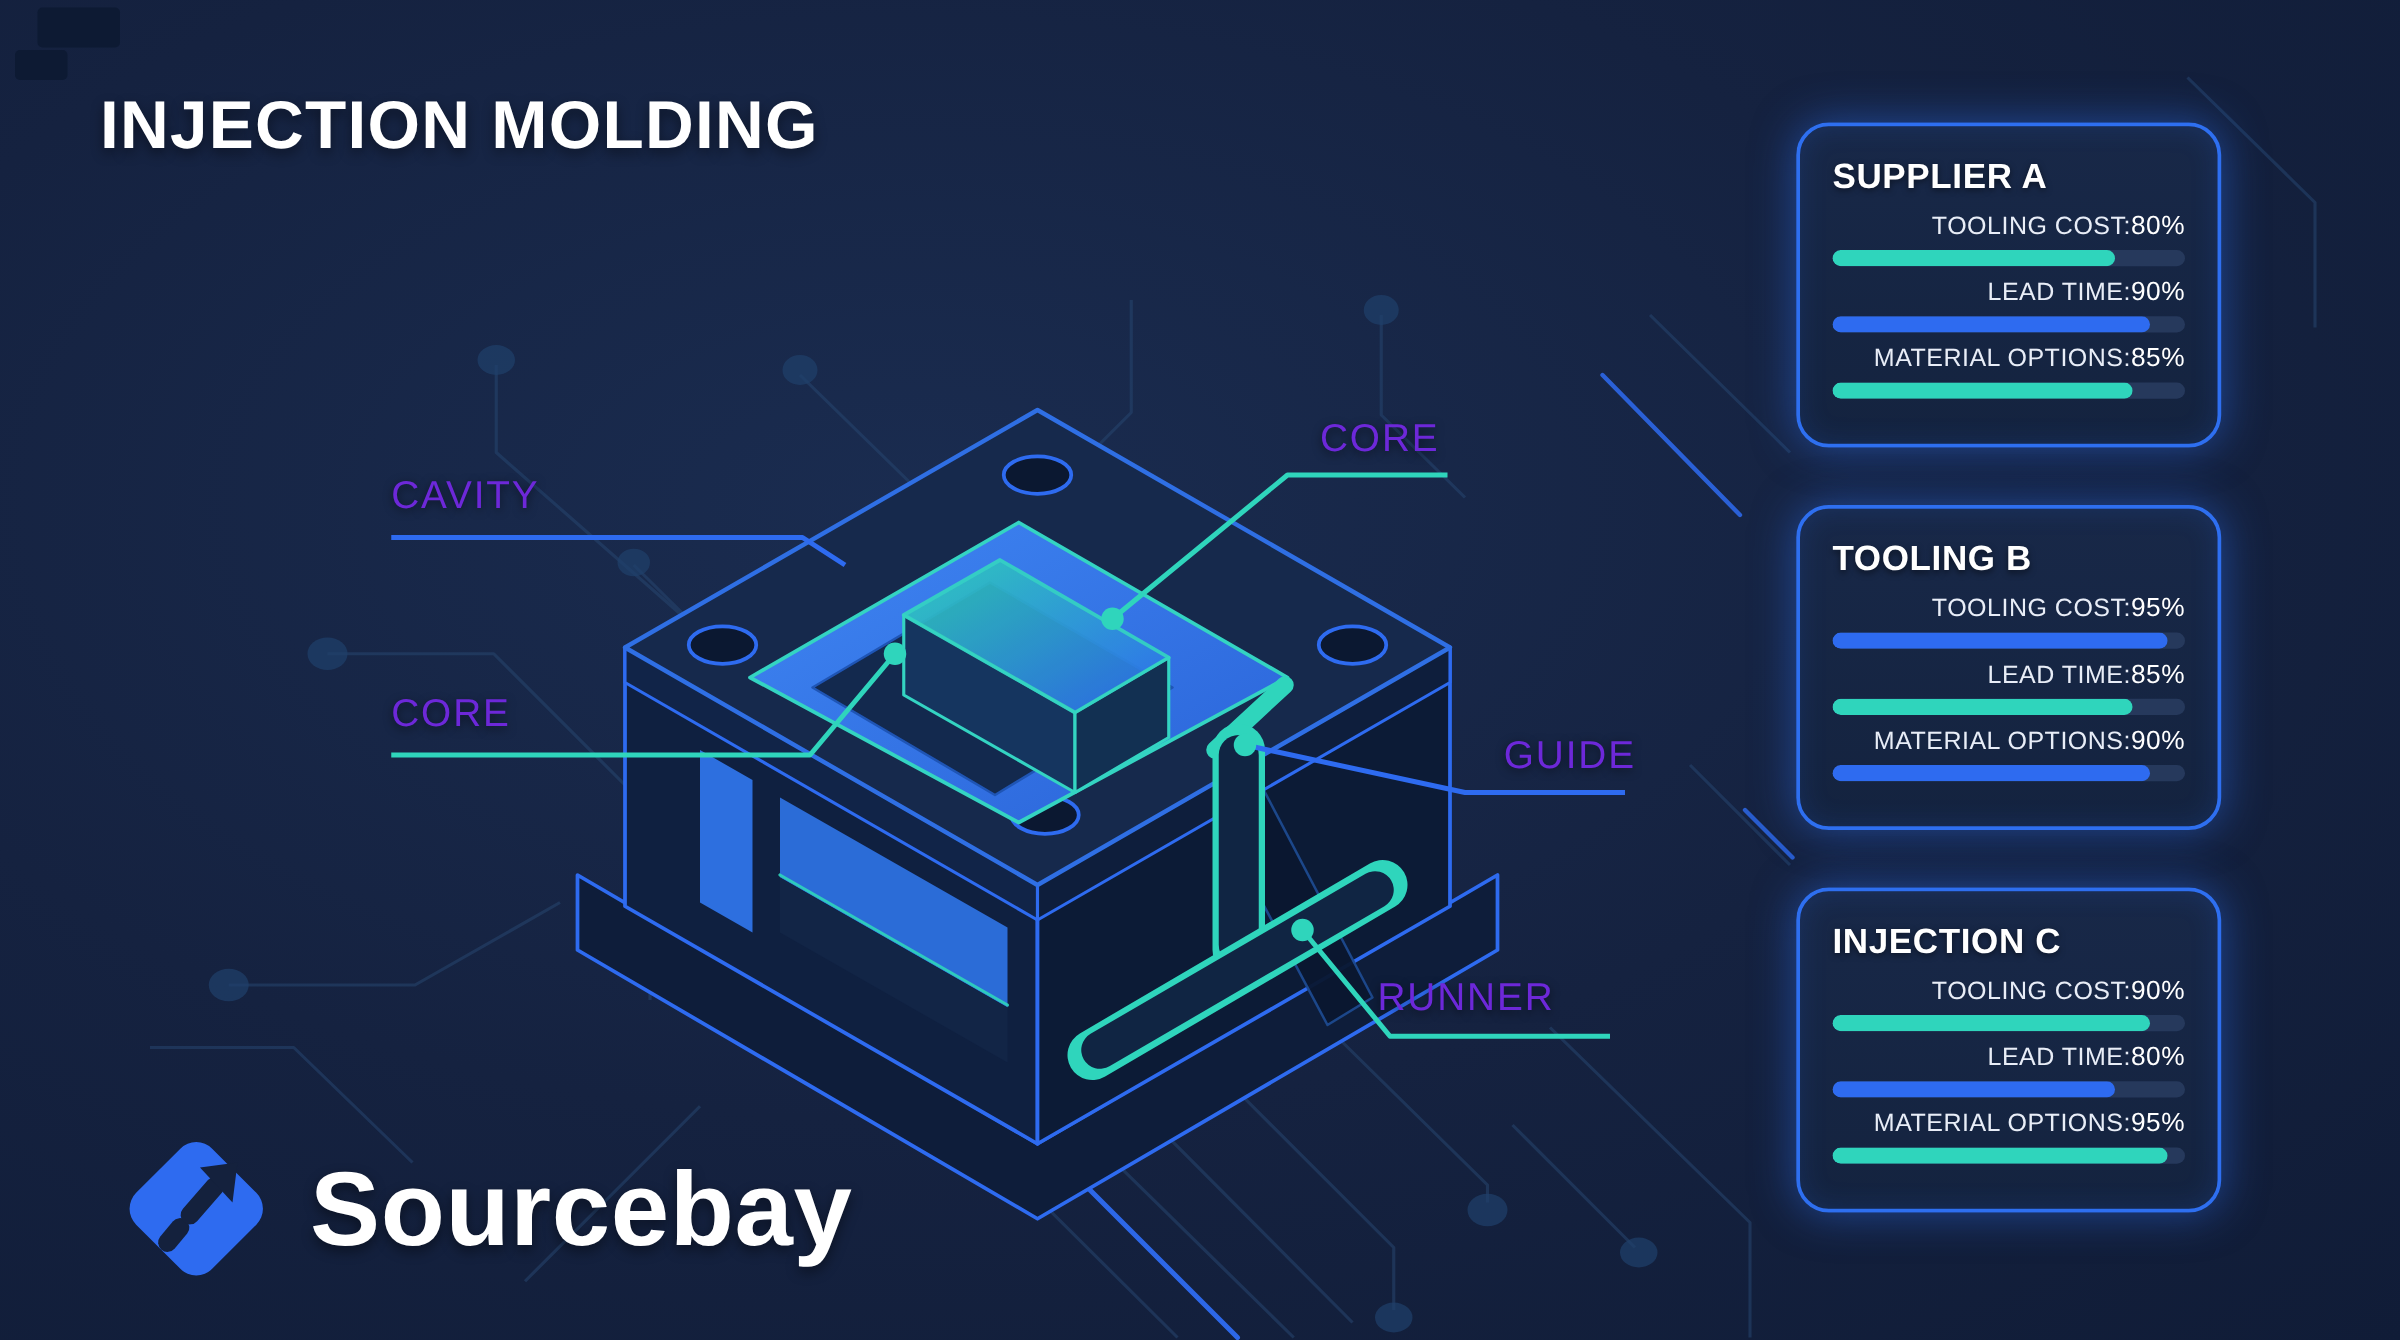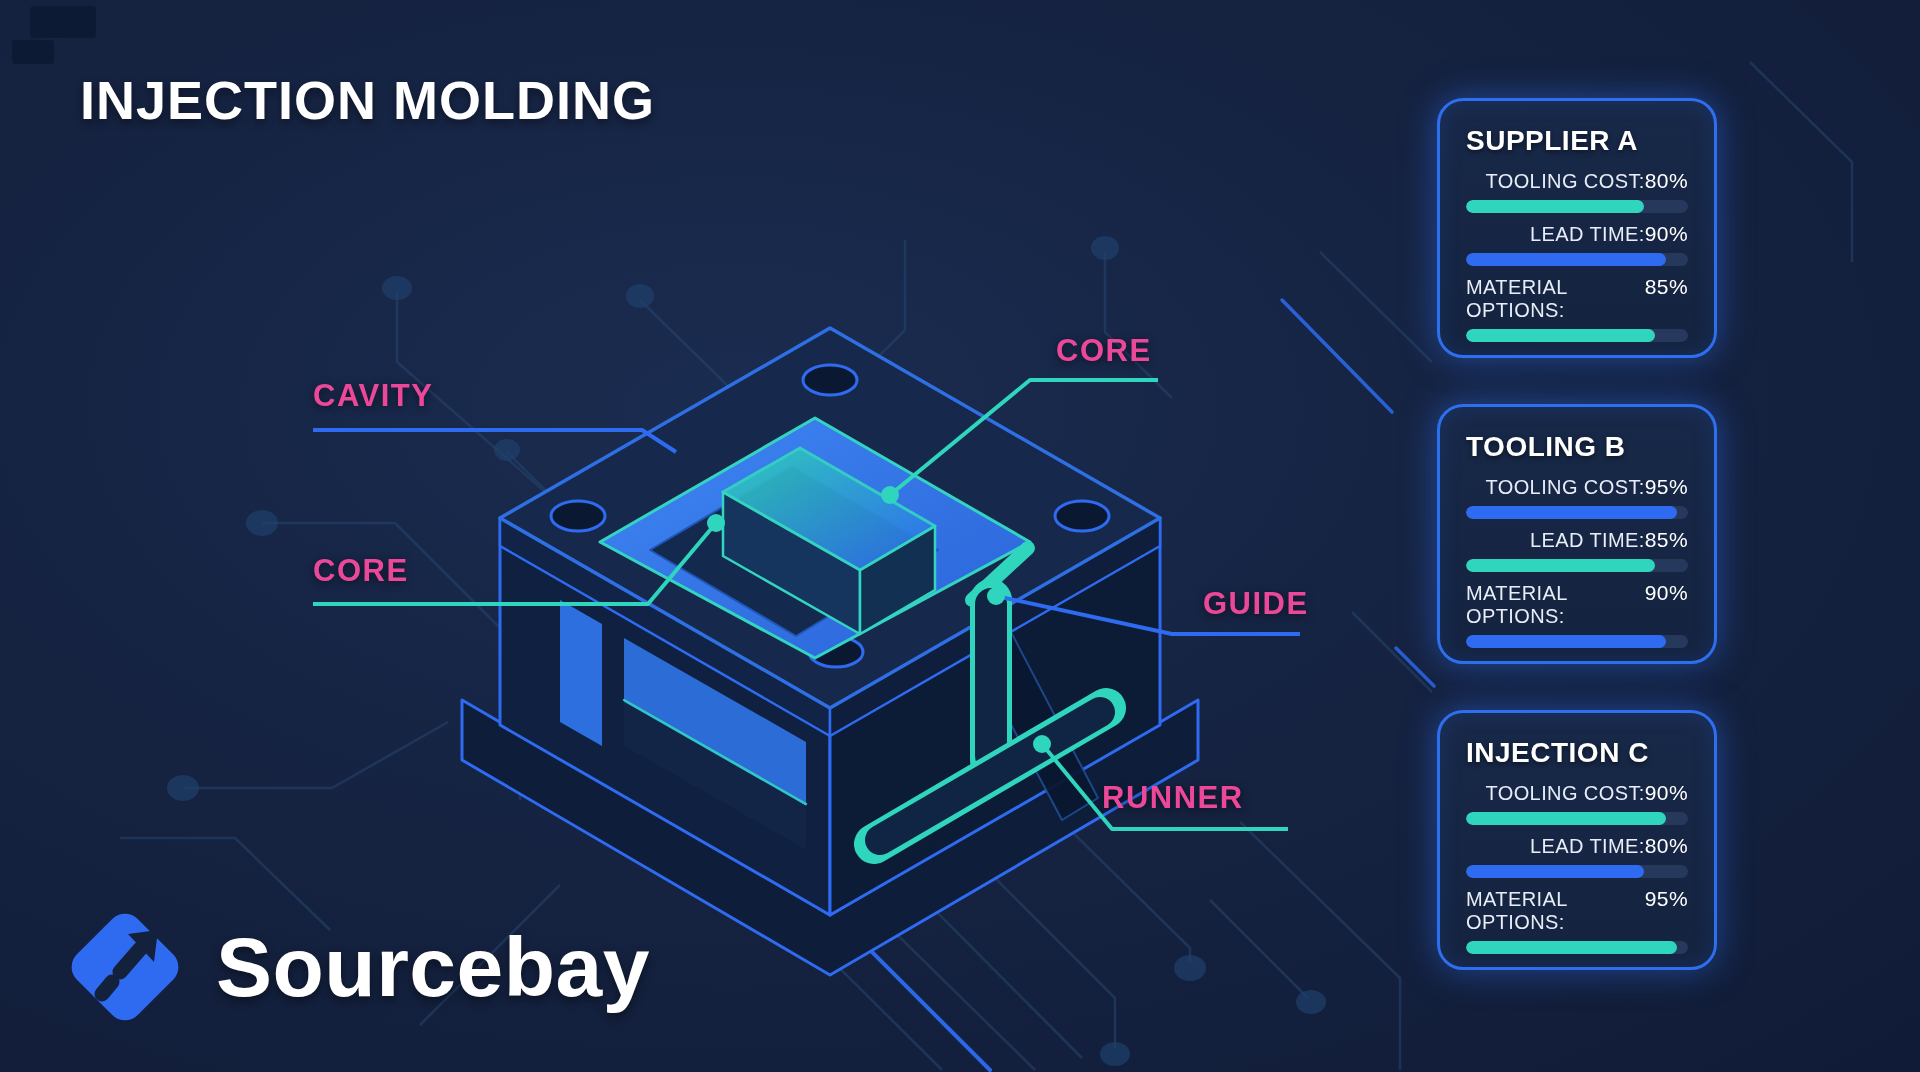--- a/index.html
+++ b/index.html
@@ -10,46 +10,46 @@
   }
   .layer{position:absolute;inset:0;}
   
   .title{
     position:absolute;left:80px;top:62px;color:#ffffff;font-weight:800;
     font-size:54px;line-height:1.42;letter-spacing:1px;
     text-shadow:0 4px 10px rgba(0,0,0,.45);
   }
   
   .dg-label{
-    position:absolute;color:#ec4899;font-weight:700;font-size:31px;letter-spacing:1.5px;
+    position:absolute;color:#6d28d9;font-weight:400;font-size:31px;letter-spacing:1.5px;
     text-shadow:0 2px 8px rgba(0,0,0,.55);
   }
   
   .cards{position:absolute;left:1437px;top:98px;width:340px;}
   .card{
-    box-sizing:border-box;width:280px;height:260px;margin-bottom:46px;
+    box-sizing:border-box;width:340px;height:260px;margin-bottom:46px;
     background:linear-gradient(180deg,#182848 0%, #14233f 100%);
     border:3px solid #2e6ff0;border-radius:26px;
     box-shadow:0 0 34px rgba(46,111,240,.50), inset 0 0 22px rgba(46,111,240,.16);
     padding:22px 26px 18px 26px;
   }
   .card .sup-name{
     color:#fff;font-weight:800;font-size:28px;letter-spacing:.5px;margin:2px 0 12px 0;
     text-shadow:0 2px 5px rgba(0,0,0,.5);
   }
   .metric{margin-bottom:9px;}
   .metric-row{display:flex;justify-content:flex-end;align-items:baseline;}
   .metric-label{color:#e8edf7;font-size:20px;letter-spacing:.4px;}
   .metric-value{color:#ffffff;font-size:21px;letter-spacing:.4px;}
   .bar-track{
     margin-top:7px;height:13px;border-radius:8px;background:#26395c;overflow:hidden;
   }
   .bar-fill{height:100%;border-radius:8px;}
   
-  .brand{position:absolute;left:60px;top:902px;display:flex;align-items:center;}
+  .brand{position:absolute;left:92px;top:902px;display:flex;align-items:center;}
   .brand-text{
     color:#fff;font-weight:800;font-size:84px;letter-spacing:.5px;margin-left:26px;
     text-shadow:0 4px 10px rgba(0,0,0,.45);
   }
 </style>
 </head>
 <body>
 
 <svg class="layer" width="1920" height="1072" viewBox="0 0 1920 1072" xmlns="http://www.w3.org/2000/svg">
   <defs>

